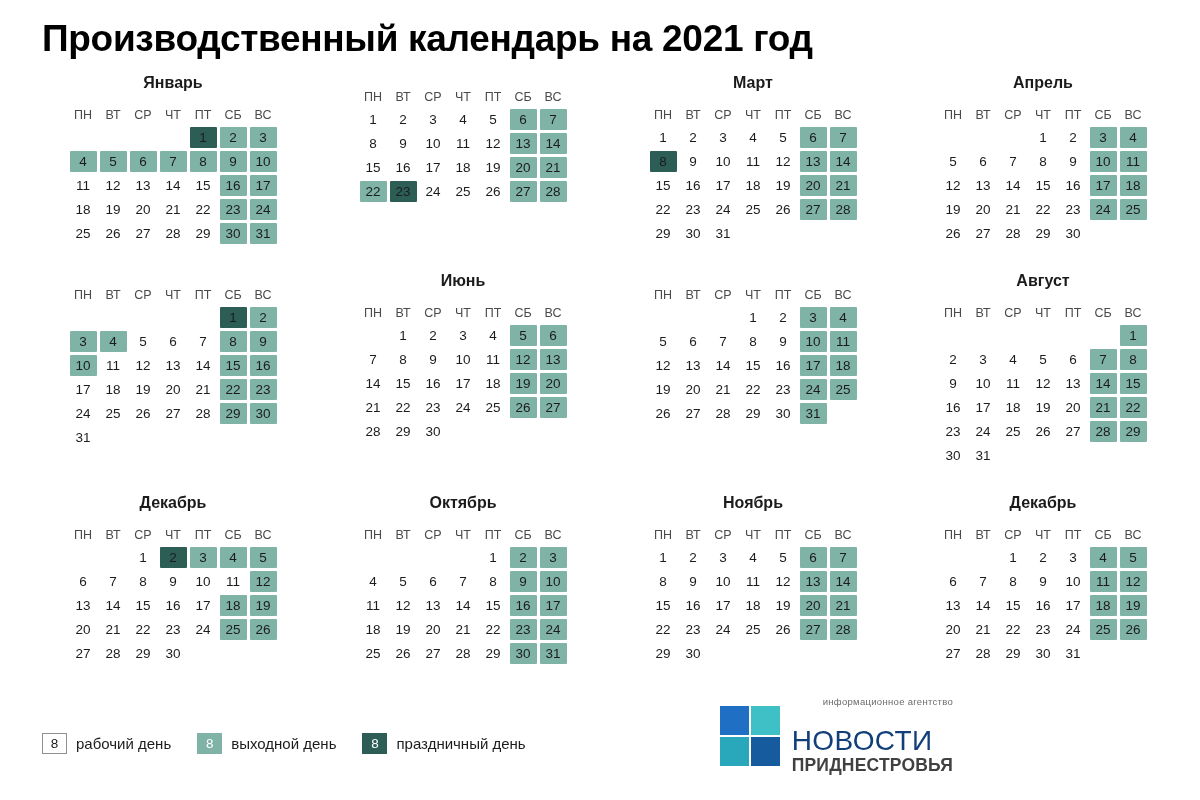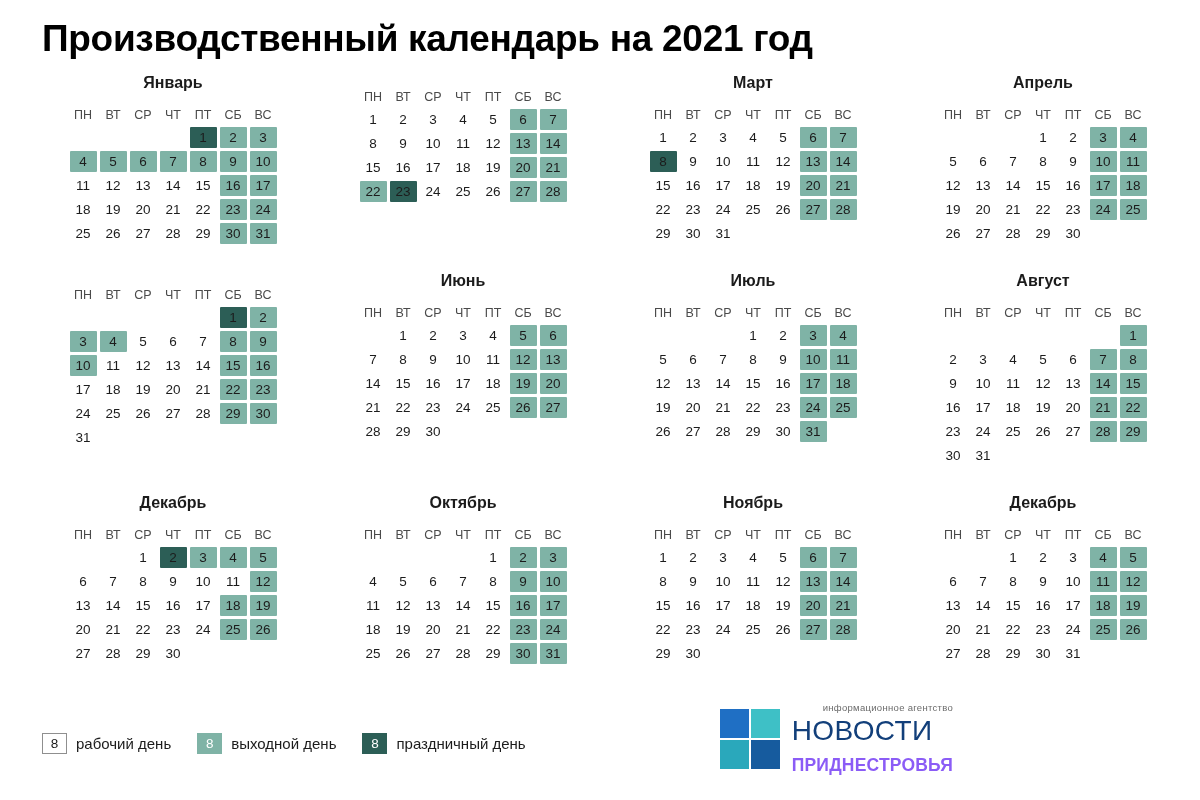--- a/index.html
+++ b/index.html
@@ -123,35 +123,35 @@
   #logo-mark i { display: block; }
   #logo-mark i:nth-child(1) { background: #1f6fc4; }
   #logo-mark i:nth-child(2) { background: #3ec0c6; }
   #logo-mark i:nth-child(3) { background: #2aa8bb; }
   #logo-mark i:nth-child(4) { background: #165b9e; }
   #logo-text { line-height: 1; }
   #logo-sup {
     font-size: 9.5px;
     color: #6b6b6b;
     letter-spacing: 0.3px;
-    margin-bottom: 4px;
+    margin-bottom: 20px;
     text-align: right;
   }
   #logo-main {
     font-size: 28px;
     font-weight: normal;
     color: #123f7a;
     letter-spacing: 0.4px;
   }
   #logo-sub {
     font-size: 17.5px;
     font-weight: bold;
-    color: #8b5cf6;
+    color: #404040;
     letter-spacing: 0.2px;
-    margin-top: 12px;
+    margin-top: 2px;
   }
 </style>
 </head>
 <body>
 
 <div id="page">
 
   <h1 id="title">Производственный календарь на 2021 год</h1>
 
   <div id="months">
@@ -525,21 +525,20 @@
               <td class="work">30</td>
               <td class="empty">&nbsp;</td>
               <td class="empty">&nbsp;</td>
               <td class="empty">&nbsp;</td>
               <td class="empty">&nbsp;</td>
             </tr>
           </tbody>
         </table>
       </div>
       <div class="month">
-        <div class="month-name">Июль</div>
         <table class="cal">
           <thead>
             <tr>
               <th>ПН</th>
               <th>ВТ</th>
               <th>СР</th>
               <th>ЧТ</th>
               <th>ПТ</th>
               <th>СБ</th>
               <th>ВС</th>

